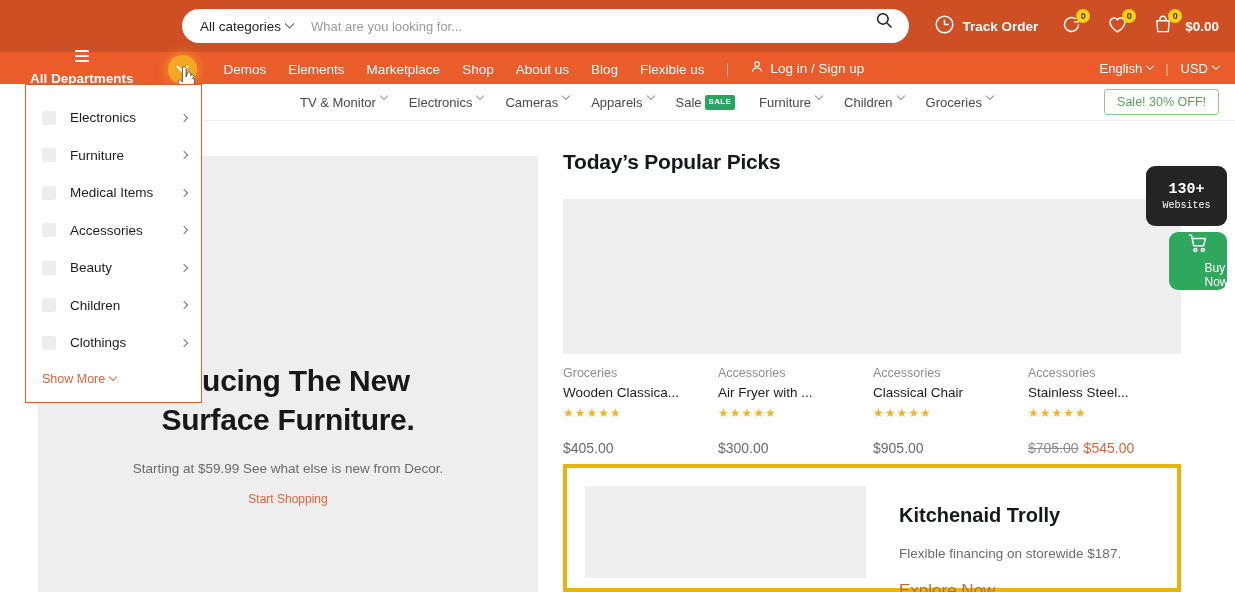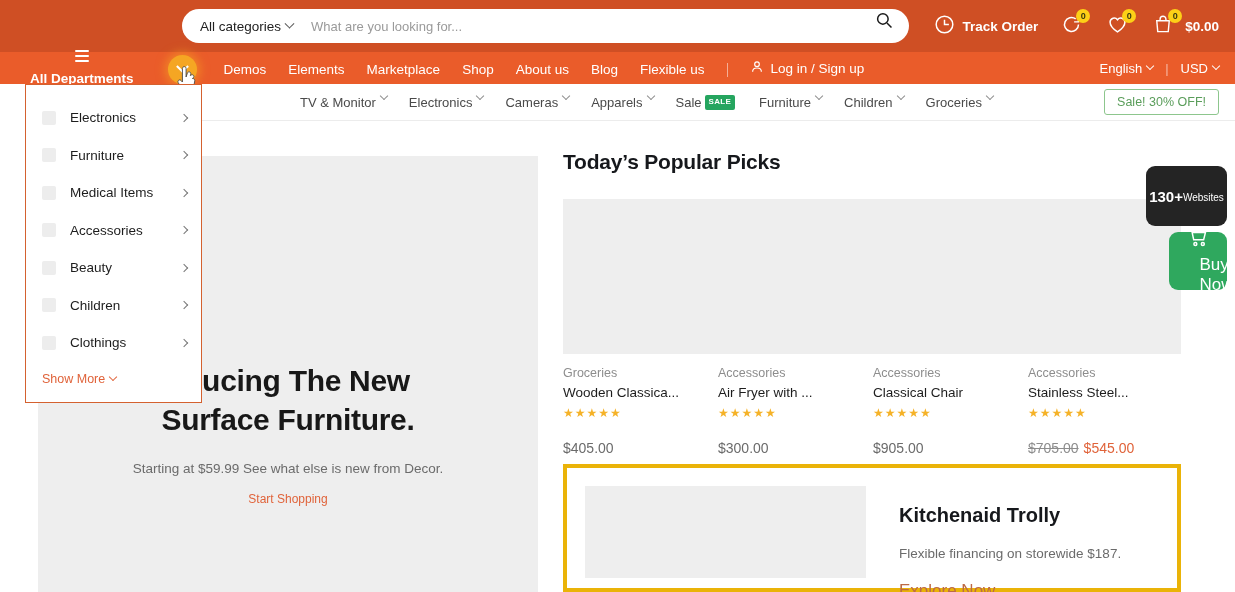--- a/index.html
+++ b/index.html
@@ -149,30 +149,30 @@
   .promo-img { width:281px; height:92px; background:#eeeeee; flex:none; }
   .promo-body { margin-left:33px; padding-top:18px; }
   .promo-body h3 { font-size:20px; color:#16181c; font-weight:bold; }
   .promo-body p { margin-top:19px; font-size:13.5px; color:#6b6b6b; }
   .promo-body a { display:inline-block; margin-top:20px; font-size:17px; color:#bd6a44; text-decoration:none; cursor:pointer; }
 
   
   .float-websites {
     position:absolute; right:8px; top:166px; width:81px; height:60px;
     background:#242424; border-radius:9px; color:#fff;
-    display:flex; flex-direction:row; align-items:center; justify-content:center; cursor:pointer;
+    display:flex; flex-direction:column; align-items:center; justify-content:center; cursor:pointer;font-family:Liberation Mono, monospace;
   }
   .float-websites .num { font-size:15px; font-weight:bold; }
   .float-websites .lbl { font-size:10px; margin-top:2px; }
   .float-buy {
     position:absolute; right:8px; top:232px; width:58px; height:58px;
     background:#2fa85e; border-radius:9px; color:#fff;
     display:flex; flex-direction:column; align-items:center; justify-content:center; gap:3px; cursor:pointer;
   }
-  .float-buy .lbl { font-size:17px;padding-left:37px; }
+  .float-buy .lbl { font-size:12px;padding-left:37px; }
 
   
   .left-gutter { position:absolute; left:0; top:84px; width:25px; height:508px; background:#fff; z-index:10; }
 </style>
 </head>
 <body>
 
 <div class="page">
 
   <div class="topbar">

